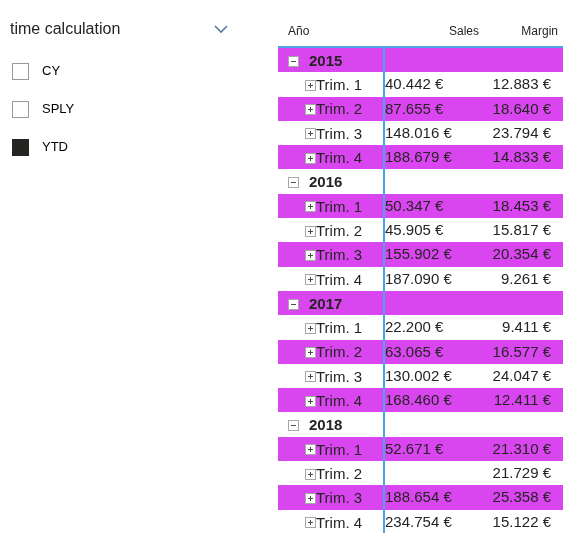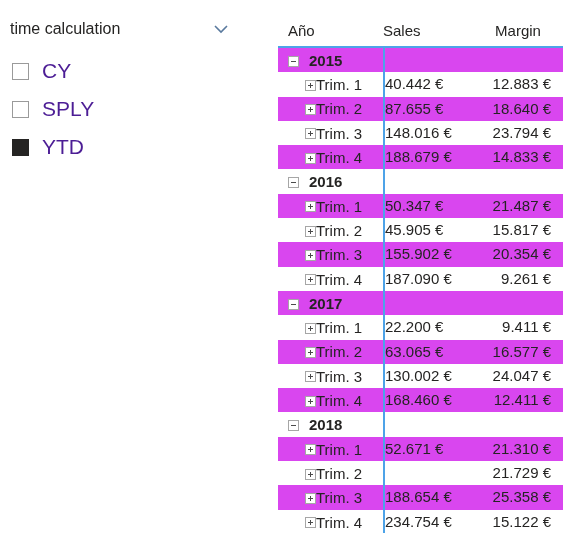--- a/index.html
+++ b/index.html
@@ -71,23 +71,23 @@
     border: 1px solid #9a9a9a;
     background: #ffffff;
     flex: 0 0 auto;
   }
   .cb.checked {
     background: #252423;
     border-color: #252423;
   }
   .slicer-label {
     margin-left: 13px;
-    font-size: 21px;
+    font-size: 13px;
     line-height: 20px;
-    color: #4c1d95;
+    color: #000000;
     white-space: nowrap;
   }
 
   
   #matrix {
     position: absolute;
     left: 278px;
     top: 0;
     width: 285px;
     height: 540px;
@@ -95,28 +95,28 @@
   }
   .mx-head {
     position: relative;
     height: 48px;
     border-bottom: 2px solid #4da3e8;
     box-sizing: border-box;
   }
   .mx-head .hcell {
     position: absolute;
     bottom: 6px;
-    font-size: 15px;
+    font-size: 12px;
     line-height: 18px;
     color: #252423;
     white-space: nowrap;
   }
   .hcell.c-year  { left: 10px; }
-  .hcell.c-sales { left: 105px; width: 96px; text-align: left; }
-  .hcell.c-margin{ left: 200px; width: 80px; text-align: center; }
+  .hcell.c-sales { left: 105px; width: 96px; text-align: right; }
+  .hcell.c-margin{ left: 200px; width: 80px; text-align: right; }
 
   .mx-body {
     position: relative;
   }
   .vline {
     position: absolute;
     left: 105px;
     top: 0;
     width: 2px;
     height: 485px;
@@ -250,21 +250,21 @@
         <div class="cell margin">14.833 €</div>
       </div>
       <div class="mx-row lvl-year">
         <div class="cell label"><span class="toggle"></span><span class="rowlabel">2016</span></div>
         <div class="cell sales"></div>
         <div class="cell margin"></div>
       </div>
       <div class="mx-row lvl-q band">
         <div class="cell label"><span class="toggle plus"></span><span class="rowlabel">Trim. 1</span></div>
         <div class="cell sales">50.347 €</div>
-        <div class="cell margin">21.487 €</div>
+        <div class="cell margin">18.453 €</div>
       </div>
       <div class="mx-row lvl-q">
         <div class="cell label"><span class="toggle plus"></span><span class="rowlabel">Trim. 2</span></div>
         <div class="cell sales">45.905 €</div>
         <div class="cell margin">15.817 €</div>
       </div>
       <div class="mx-row lvl-q band">
         <div class="cell label"><span class="toggle plus"></span><span class="rowlabel">Trim. 3</span></div>
         <div class="cell sales">155.902 €</div>
         <div class="cell margin">20.354 €</div>

